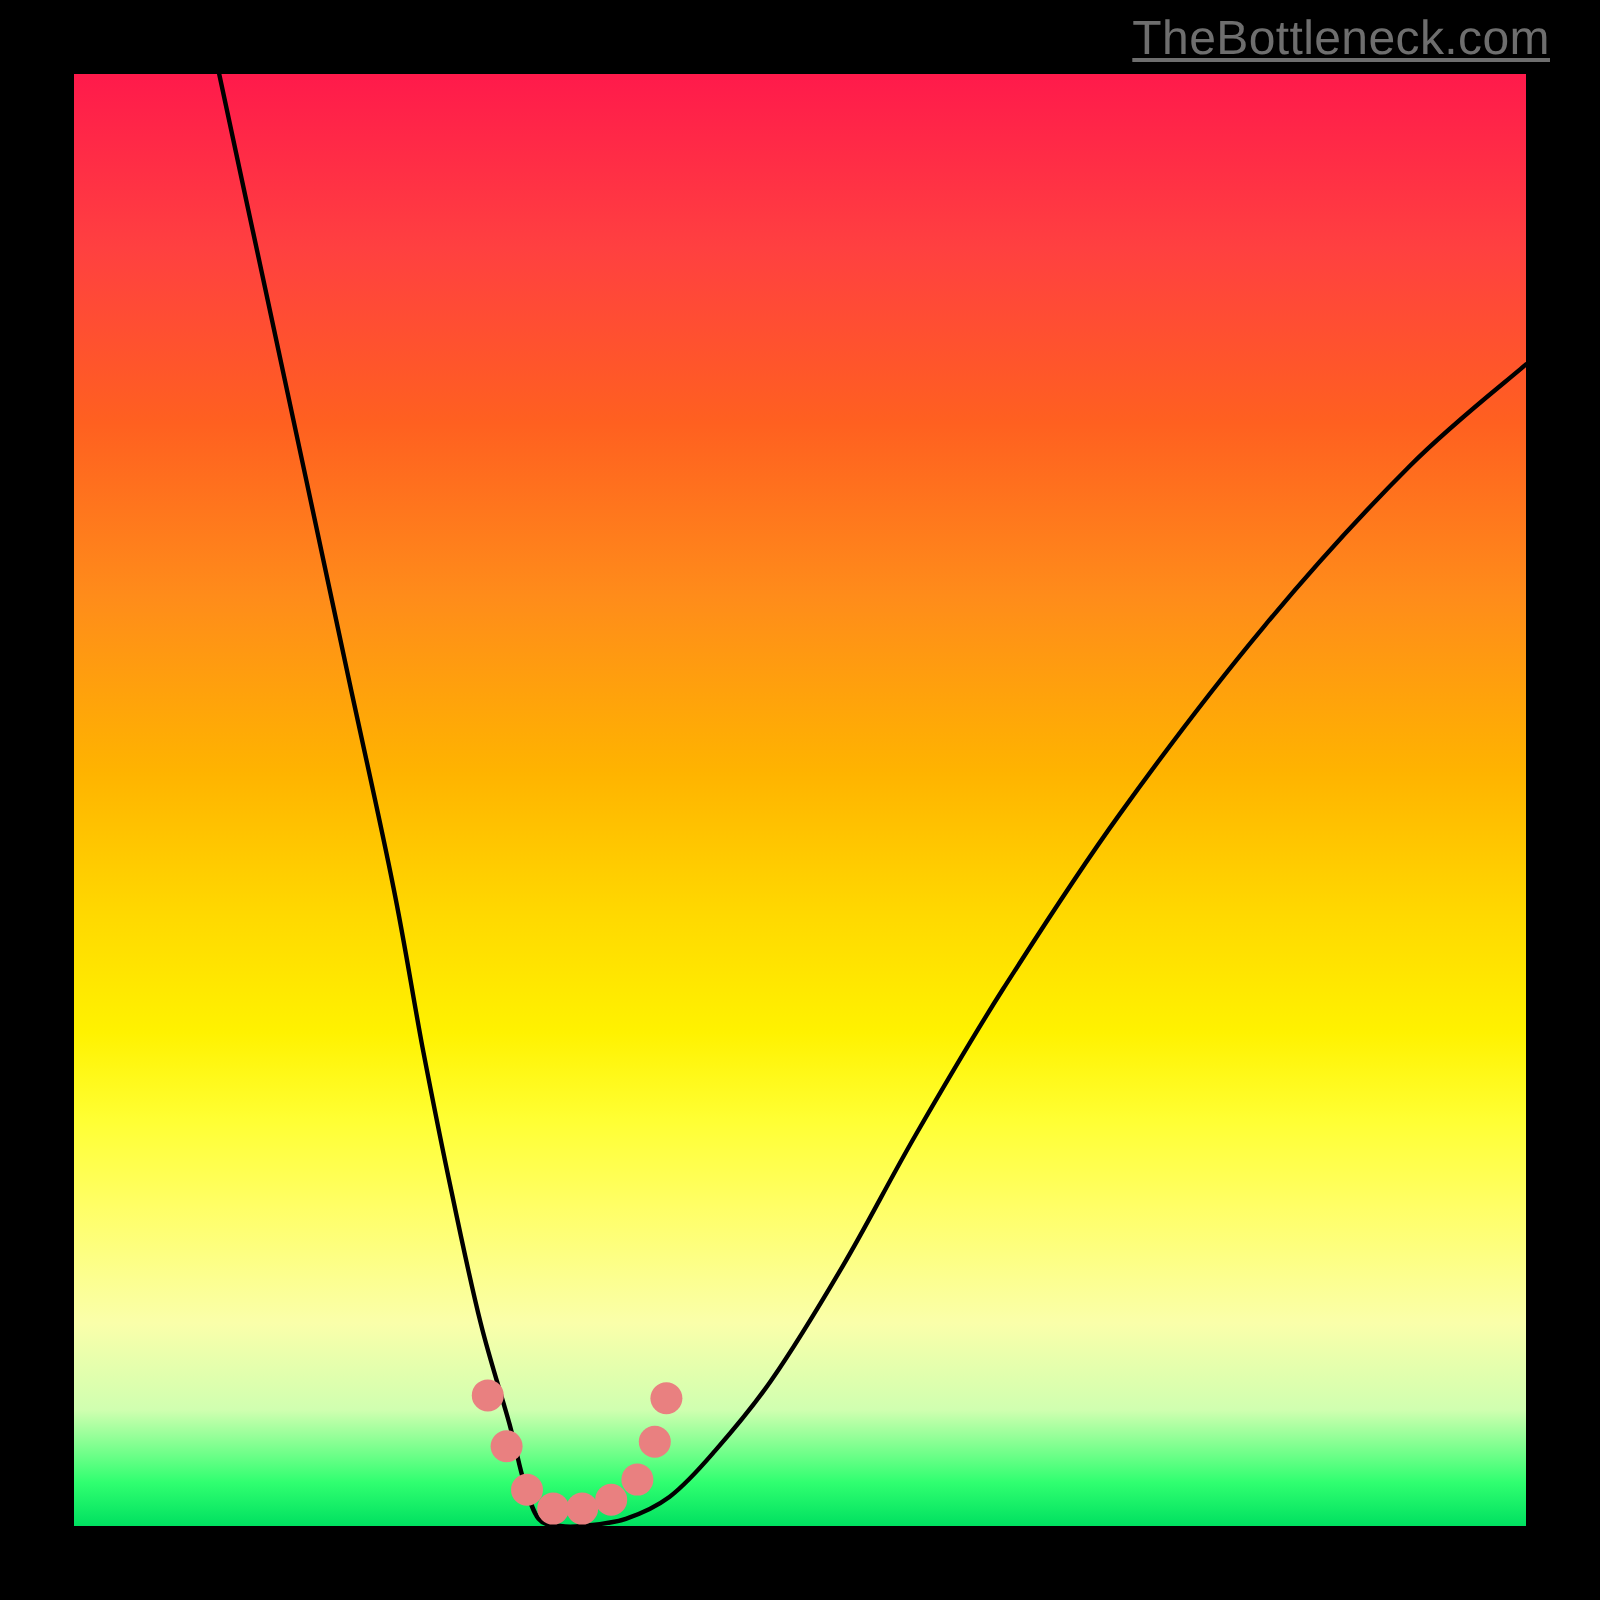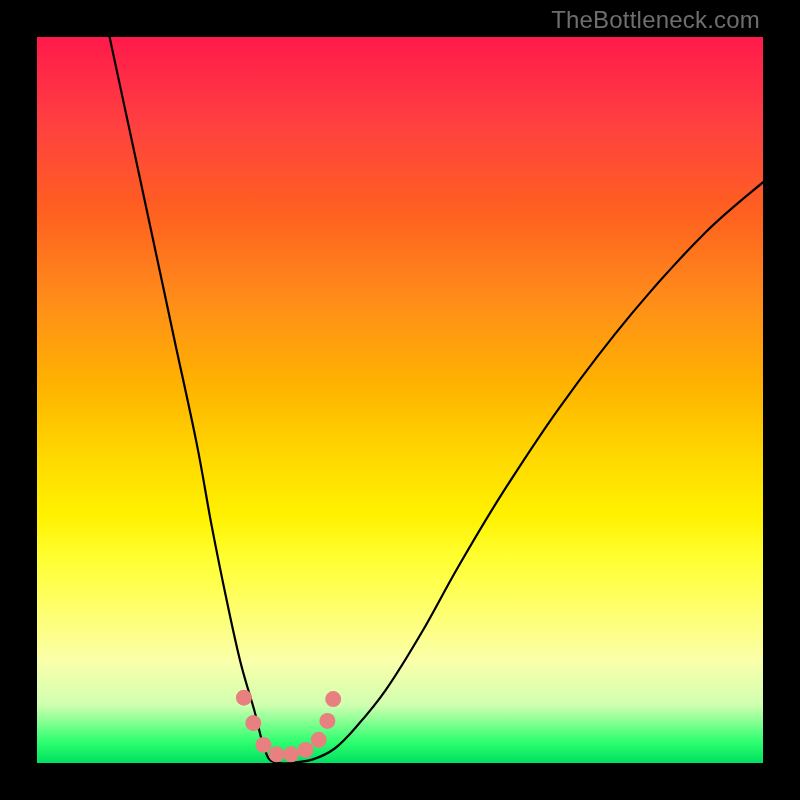--- a/index.html
+++ b/index.html
@@ -29,26 +29,27 @@
       #ffff66 78%,
       #faffaa 86%,
       #d0ffb0 92%,
       #30ff70 97%,
       #00e060 100%
     );
   }
   .watermark {
     position: absolute;
     top: 6px;
-    right: 40px;
+    right: 25px;
     color: #6e6e6e;
     font-size: 24px;
     letter-spacing: 0.2px;
     font-weight: 400;
     user-select: none;
+    text-decoration: underline;
   }
   svg.curve {
     position: absolute;
     left: 0;
     top: 0;
     width: 726px;
     height: 726px;
   }
   svg.curve path.line {
     fill: none;

